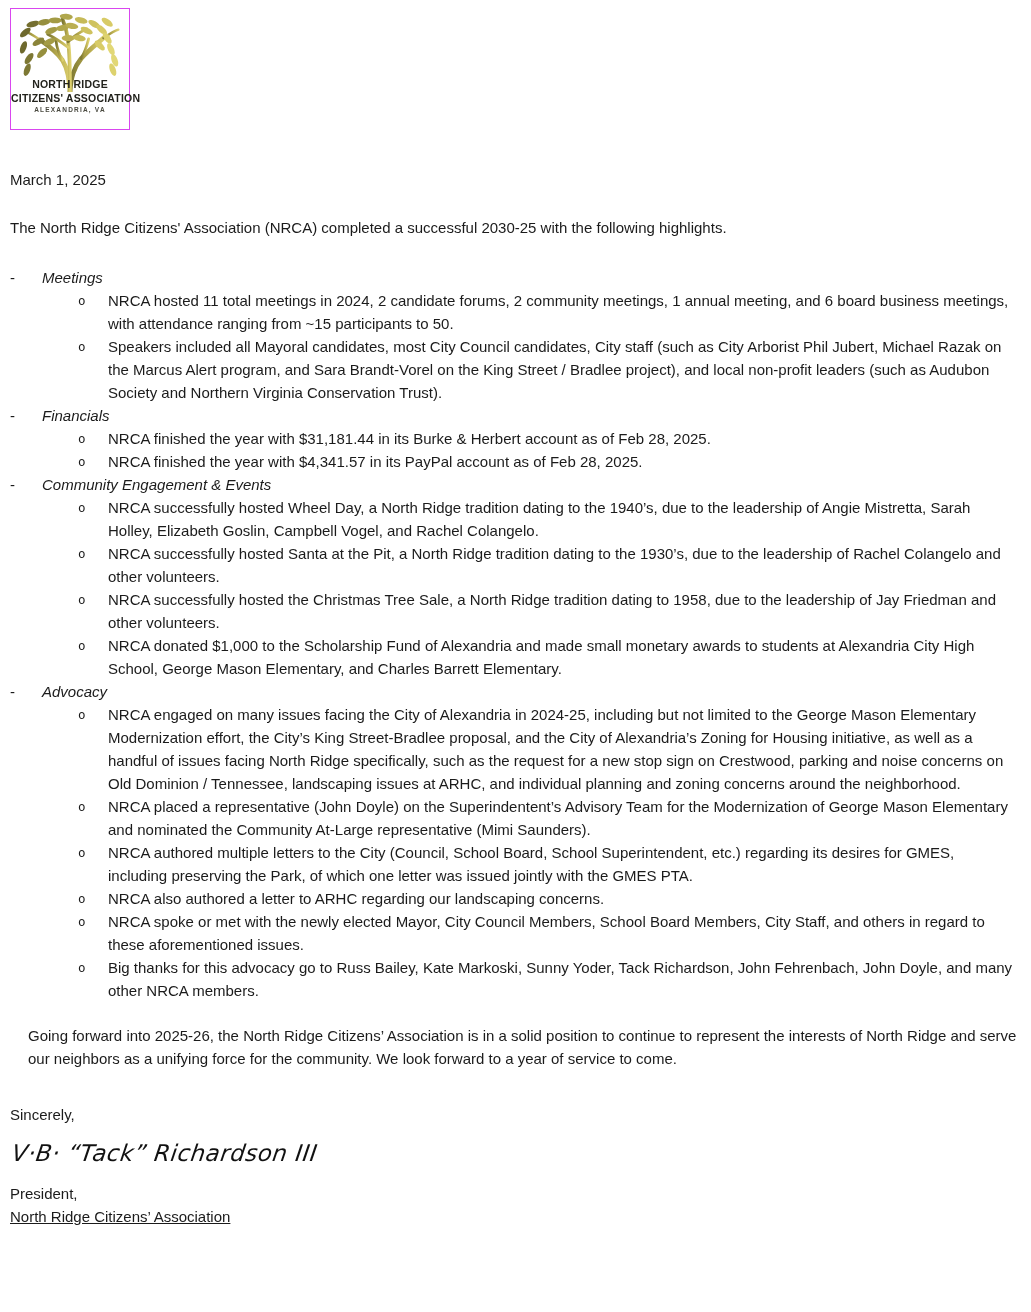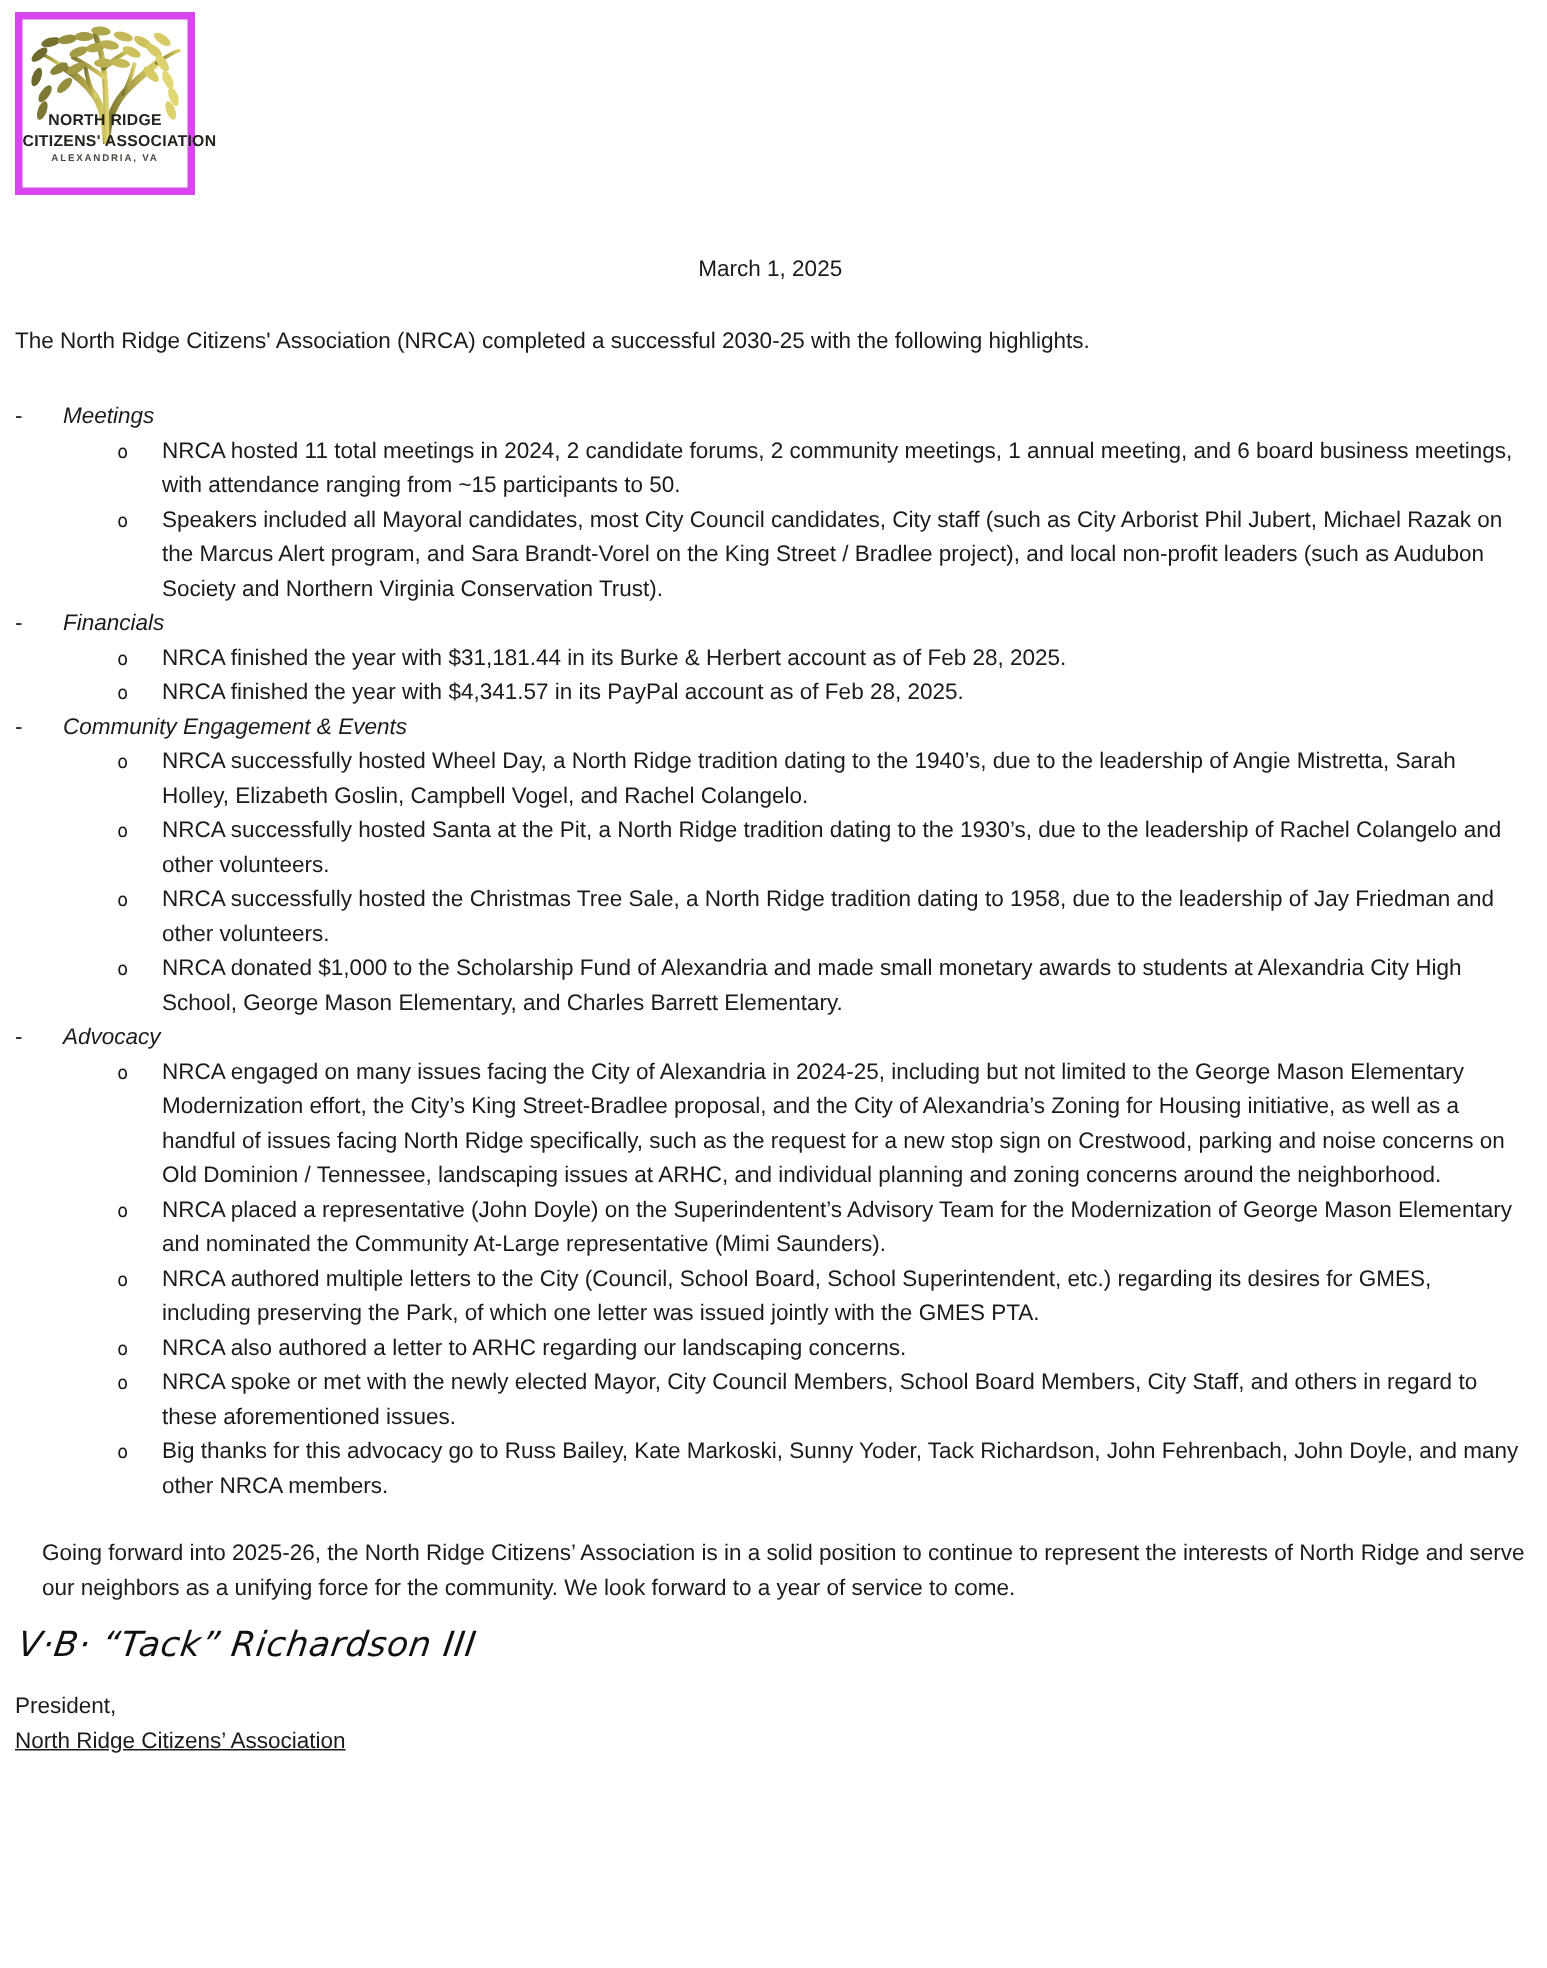--- a/index.html
+++ b/index.html
@@ -6,30 +6,30 @@
   body {
     width:1031px; height:1312px; background:#ffffff; overflow:hidden;
     color:#1b1b1b; font-family:"Liberation Sans", sans-serif;
     font-size:15px; line-height:23px;
   }
   .page { padding:8px 14px 0 10px; box-sizing:border-box; width:1031px; height:1312px; }
 
   
   .logo {
     position:relative; width:120px; height:122px; box-sizing:border-box;
-    border:5px solid #d946ef; background:#ffffff;
+    border:1px solid #d946ef; background:#ffffff;
   }
   .logo svg { display:block; margin:3px auto 0; }
   .logo-text { position:absolute; left:0; right:0; text-align:center; font-weight:bold; color:#23231d; white-space:nowrap; }
   .lt1 { bottom:33px; font-size:10.5px; letter-spacing:0.2px; }
   .lt2 { bottom:19px; font-size:10.5px; letter-spacing:0.2px; }
   .lt3 { bottom:8px;  font-size:6.5px;  letter-spacing:1.2px; color:#4a4a40; }
 
   
-  .date  { margin:38px 0 0 0;text-align:center; }
+  .date  { margin:38px 0 0 0; }
   .title { margin:25px 0 0 0; font-weight:700; font-size:15.5px; color:#000; }
   .intro { margin:25px 0 0 0; }
 
   .list { margin-top:27px; }
   .row { display:flex; align-items:flex-start; }
   .m1 { flex:0 0 32px; }
   .h  { font-style:italic;text-align:right; }
   .row.l2 { padding-left:68px; }
   .m2 { flex:0 0 30px; font-size:12.5px; line-height:23px; font-family:"DejaVu Sans Mono", monospace; }
   .t  { flex:1; }
@@ -180,17 +180,18 @@
       <span class="t">NRCA spoke or met with the newly elected Mayor, City Council Members, School Board Members, City Staff, and others in regard to these aforementioned issues.</span>
     </div>
     <div class="row l2">
       <span class="m2">o</span>
       <span class="t">Big thanks for this advocacy go to Russ Bailey, Kate Markoski, Sunny Yoder, Tack Richardson, John Fehrenbach, John Doyle, and many other NRCA members.</span>
     </div>
 
   </div>
 
   <p class="closing">Going forward into 2025-26, the North Ridge Citizens’ Association is in a solid position to continue to represent the interests of North Ridge and serve our neighbors as a unifying force for the community.  We look forward to a year of service to come.</p>
+  <p class="valediction">Sincerely,</p>
   <p class="signature">V·B·  “Tack”  Richardson  III</p>
   <p class="signoff-role">President,</p>
   <p class="signoff-org">North Ridge Citizens’ Association</p>
 
 </div>
 
 </body></html>

